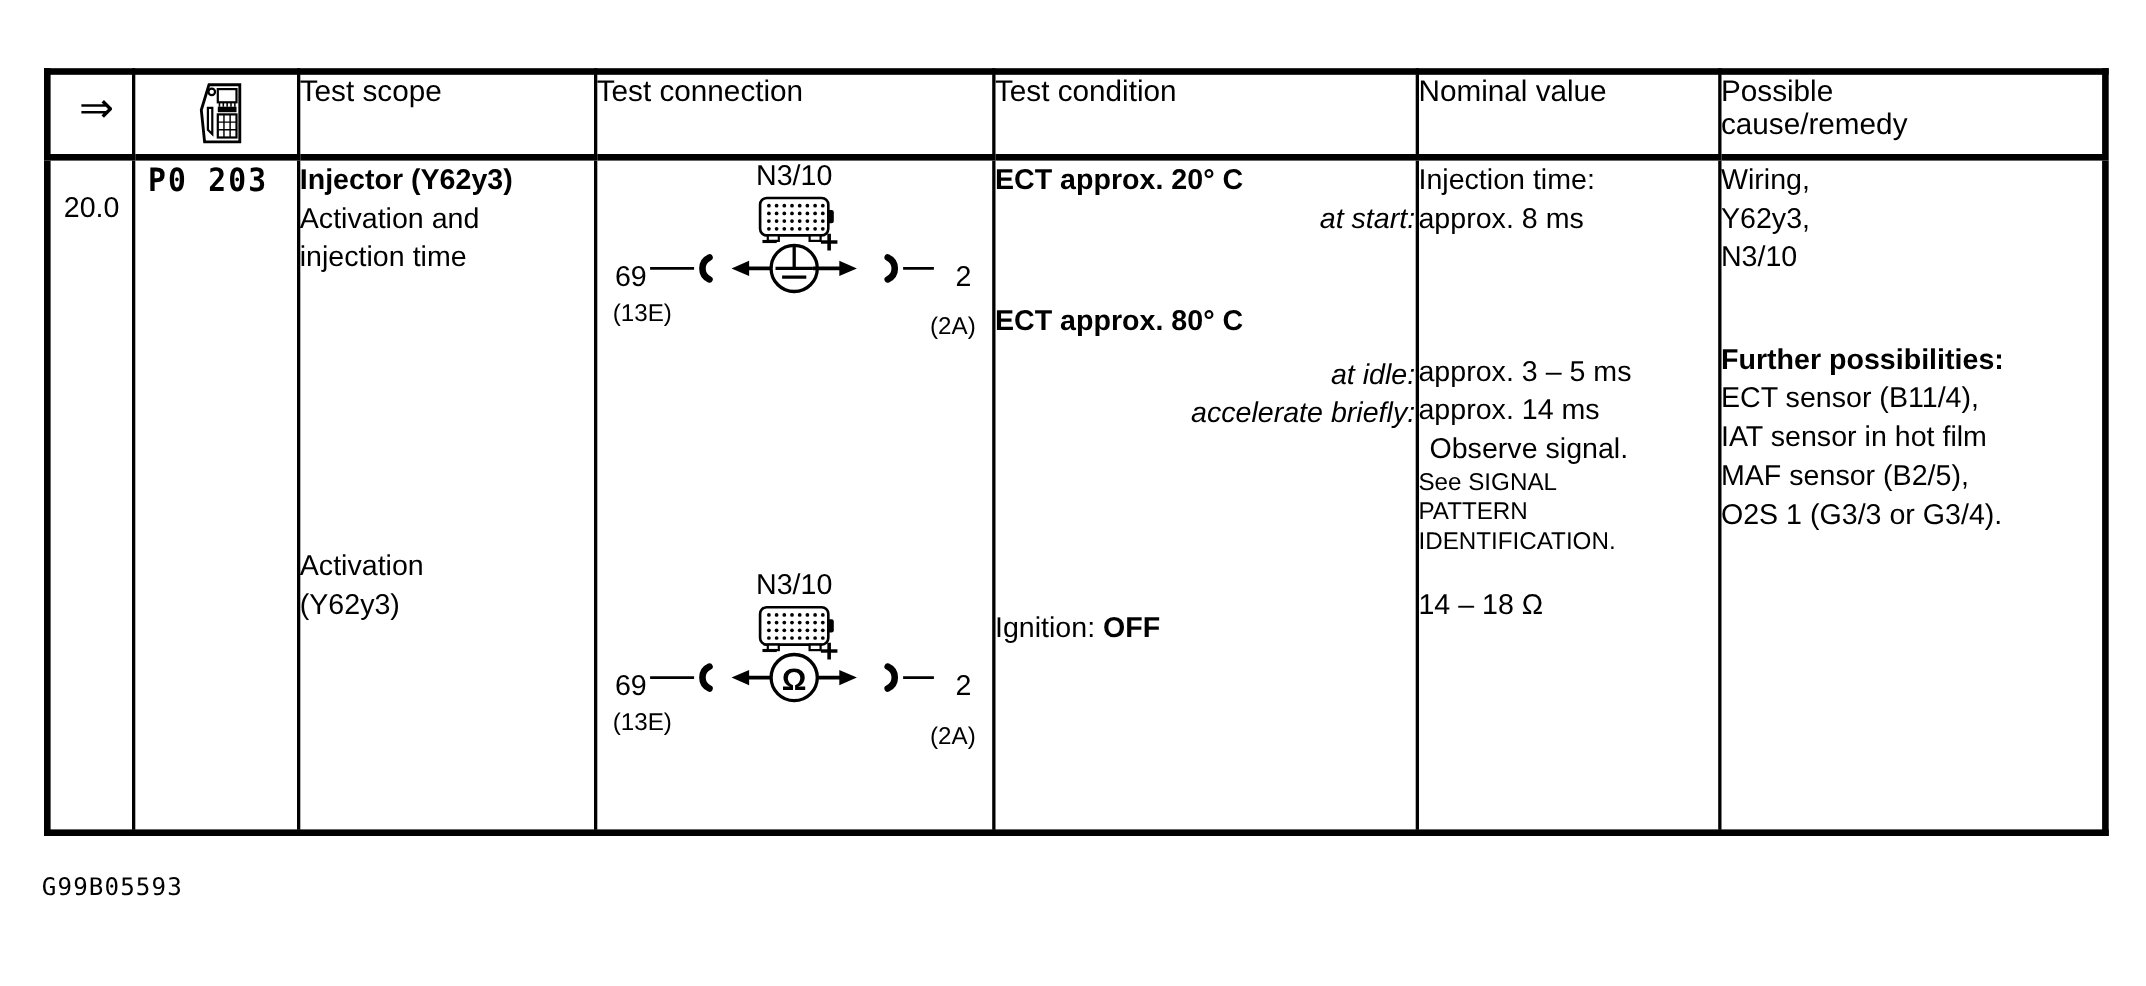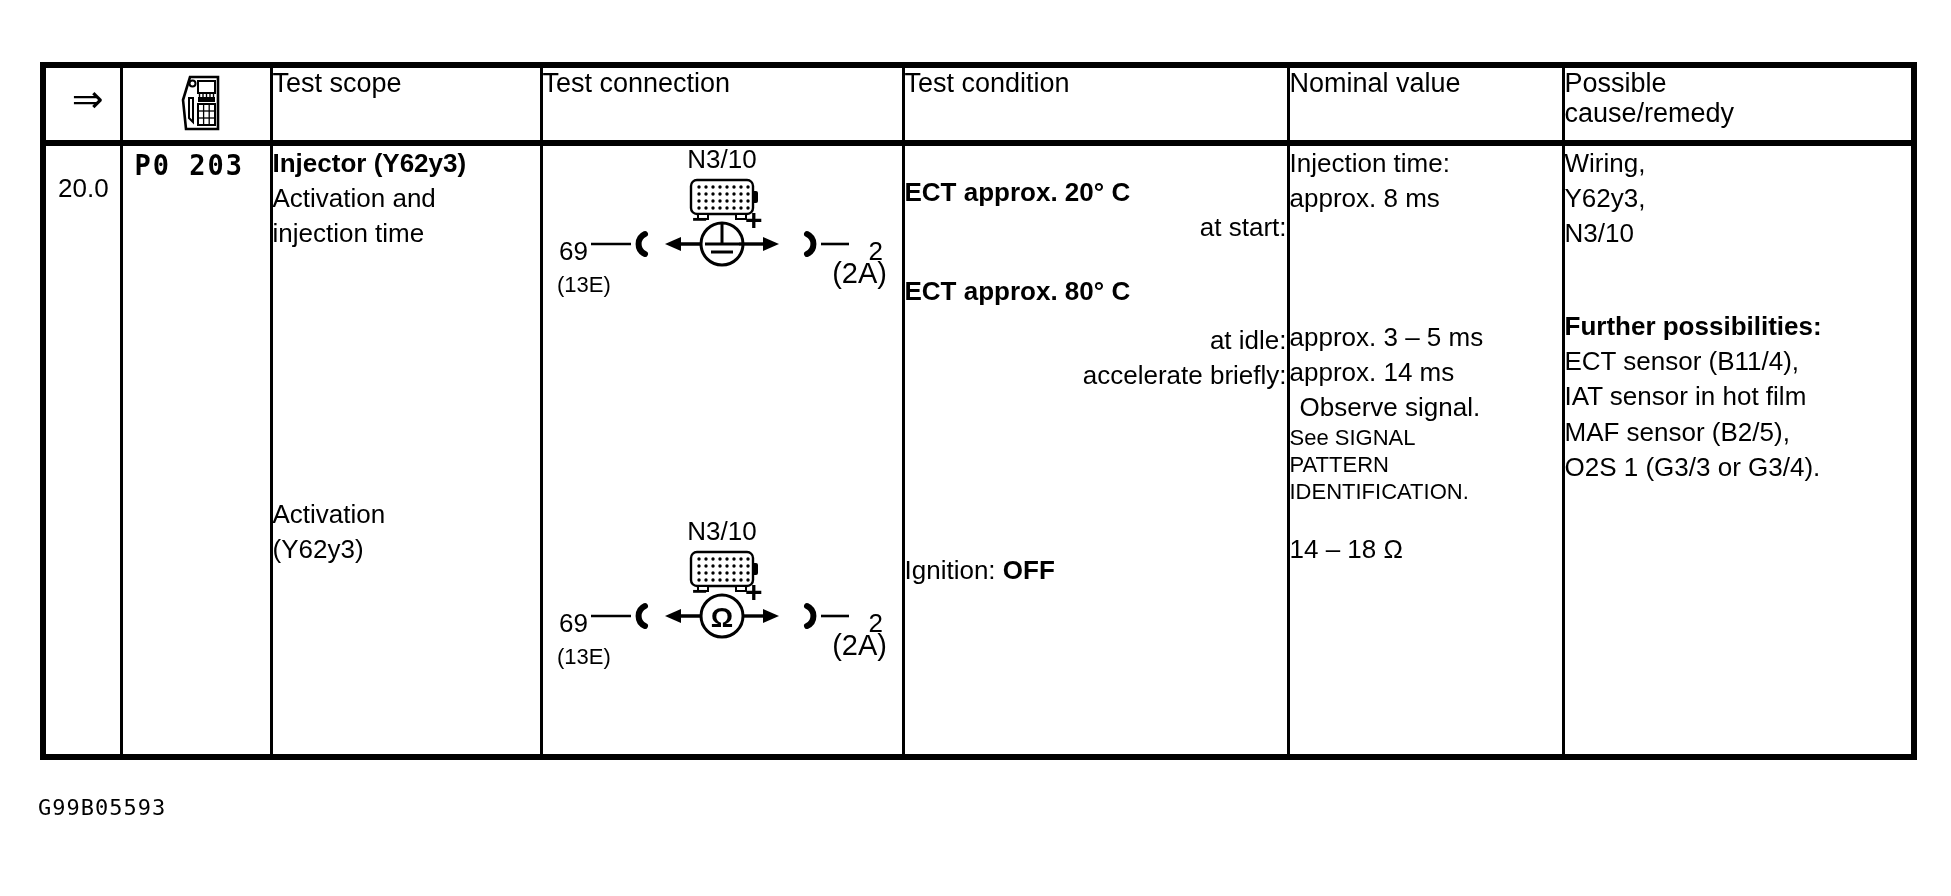--- a/index.html
+++ b/index.html
@@ -99,22 +99,22 @@
   }
 
   .bold { font-weight: bold; }
   .sp-top { margin-top: 14px; }
   .sp-top-lg { margin-top: 58px; }
   .line { white-space: nowrap; }
   .small-note { font-size: 22px; line-height: 1.22; }
   .indent-1 { padding-left: 10px; }
 
   
-  .cond-head { font-weight: bold; white-space: nowrap; margin-top: 29px; }
-  .cond-sub  { text-align: right; white-space: nowrap; }
+  .cond-head { font-weight: bold; white-space: nowrap; }
+  .cond-sub  { text-align: right; white-space: nowrap; font-style: italic; }
 
   
   .diagram {
     position: relative;
     width: 338px;
     height: 172px;
     margin: 0 auto;
   }
   .diagram.second { margin-top: 0; }
 
@@ -132,21 +132,21 @@
   .pin-left {
     position: absolute; left: 6px; top: 4px;
   }
   .pin-right {
     position: absolute; right: 8px; top: 4px;
   }
   .pin-sub-left {
     position: absolute; left: 4px; top: 40px; font-size: 22px;
   }
   .pin-sub-right {
-    position: absolute; right: 4px; top: 24px; font-size: 29px;
+    position: absolute; right: 4px; top: 52px; font-size: 22px;
   }
 
   .caption {
     position: absolute;
     left: 38px;
     top: 795px;
     font-family: "DejaVu Sans Mono", "Liberation Mono", monospace;
     font-size: 22px;
     letter-spacing: 1px;
   }

